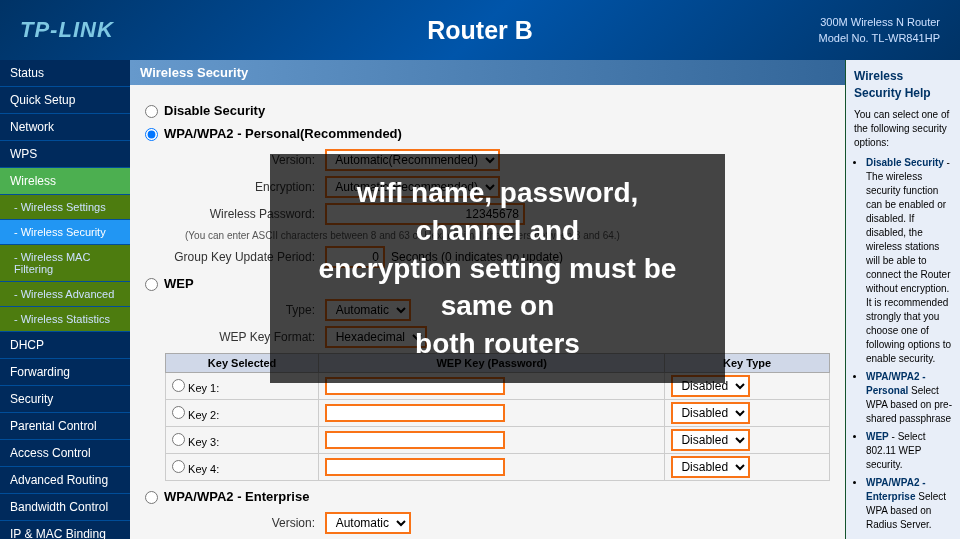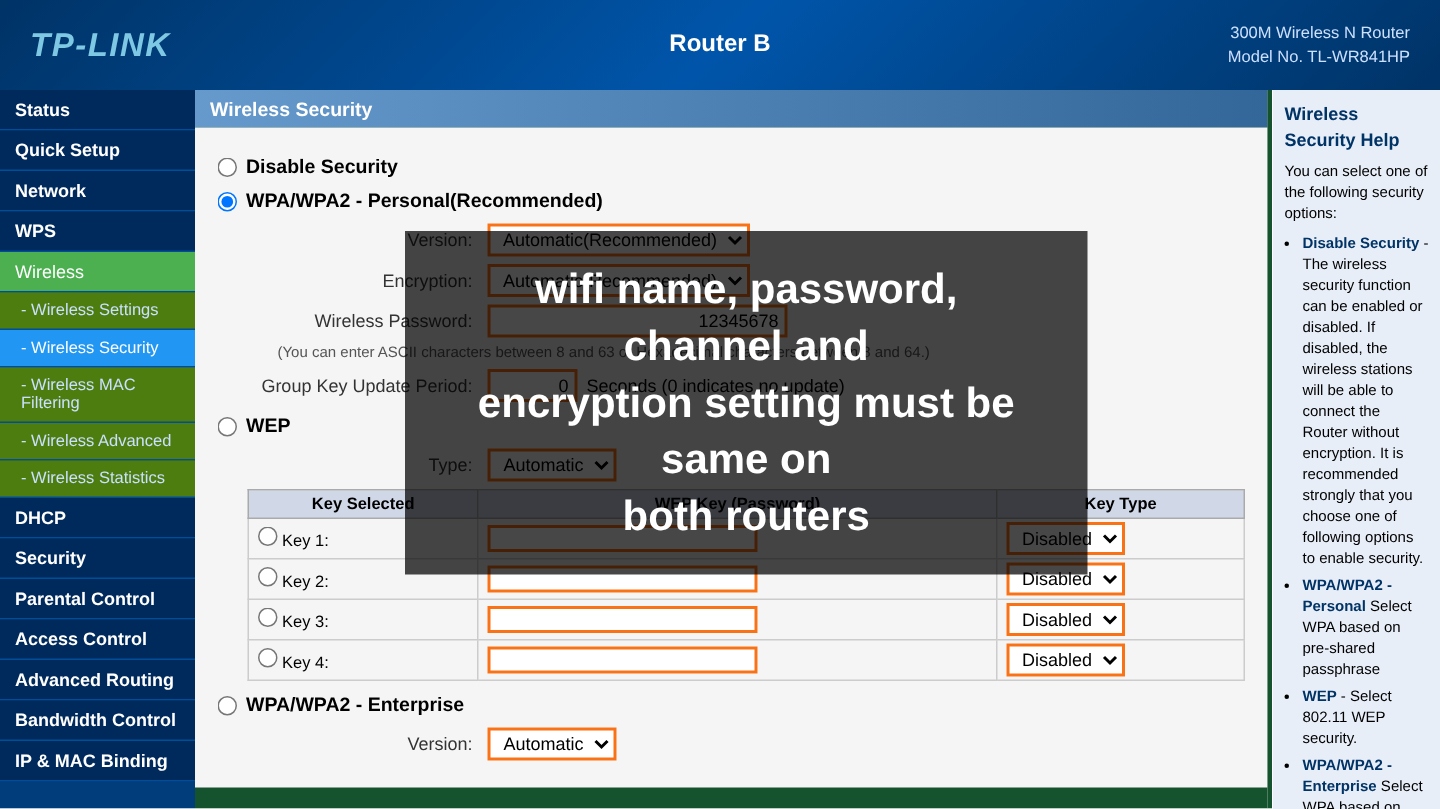--- a/index.html
+++ b/index.html
@@ -18,21 +18,21 @@
     #logo {
       color: #fff;
       font-size: 22px;
       font-weight: bold;
       font-style: italic;
       letter-spacing: 1px;
     }
     #logo span { color: #7ec8e3; }
     #header-title {
       color: #fff;
-      font-size: 16px;
+      font-size: 25px;
       font-weight: bold;
       position: absolute;
       left: 50%;
       transform: translateX(-50%);
     }
     #header-model {
       color: #cce0ff;
       text-align: right;
       font-size: 11px;
       line-height: 1.5;
@@ -55,21 +55,21 @@
     .sidebar-item {
       padding: 6px 10px;
       font-size: 12px;
       cursor: pointer;
       border-bottom: 1px solid #004d99;
       color: #cce0ff;
     }
     .sidebar-item.active { background: #4caf50; color: #fff; }
     .sidebar-item.sub { padding-left: 14px; font-size: 11px; background: #4d7c0f; }
     .sidebar-item.sub-active { background: #2196f3; color: #fff; }
-    .sidebar-item.top { background: #002a5c; font-weight: bold; color: #fff; }
+    .sidebar-item.top { background: #002a5c; font-weight: normal; color: #fff; }
 
     
     #main {
       flex: 1;
       background: #14532d;
       overflow-y: auto;
       position: relative;
     }
 
     
@@ -131,21 +131,21 @@
     .hint-text { font-size: 10px; color: #555; margin-left: 20px; }
     .wep-key-table { width: 100%; border-collapse: collapse; margin-top: 4px; }
     .wep-key-table th { background: #d0d8e8; padding: 3px 8px; font-size: 11px; text-align: center; border: 1px solid #aaa; }
     .wep-key-table td { padding: 2px 6px; border: 1px solid #ccc; font-size: 11px; }
     .wep-key-table input[type=text] { width: 180px; height: 18px; }
 
     
     #right-panel {
       width: 115px;
       background: #e8eef8;
-      border-left: 3px solid #14532d;
+      border-left: 1px solid #14532d;
       padding: 8px 8px;
       overflow-y: auto;
       font-size: 10px;
       line-height: 1.4;
     }
     #right-panel h3 {
       font-size: 12px;
       color: #003366;
       margin-bottom: 6px;
       font-weight: bold;
@@ -202,20 +202,21 @@
       <div class="sidebar-item top">Quick Setup</div>
       <div class="sidebar-item top">Network</div>
       <div class="sidebar-item top">WPS</div>
       <div class="sidebar-item active">Wireless</div>
       <div class="sidebar-item sub">- Wireless Settings</div>
       <div class="sidebar-item sub sub-active">- Wireless Security</div>
       <div class="sidebar-item sub">- Wireless MAC Filtering</div>
       <div class="sidebar-item sub">- Wireless Advanced</div>
       <div class="sidebar-item sub">- Wireless Statistics</div>
       <div class="sidebar-item top">DHCP</div>
+      <div class="sidebar-item top">Forwarding</div>
       <div class="sidebar-item top">Security</div>
       <div class="sidebar-item top">Parental Control</div>
       <div class="sidebar-item top">Access Control</div>
       <div class="sidebar-item top">Advanced Routing</div>
       <div class="sidebar-item top">Bandwidth Control</div>
       <div class="sidebar-item top">IP &amp; MAC Binding</div>
     </div>
 
   <div id="main">
     <div class="section-title-bar">Wireless Security</div>
@@ -269,20 +270,28 @@
         <input type="radio" name="security" style="">
         <span class="option-label">WEP</span>
       </div>
 
       <div class="form-table">
         <div class="form-row">
           <div class="form-label">Type:</div>
           <div class="form-control">
             <select>
               <option>Automatic</option>
+            </select>
+          </div>
+        </div>
+        <div class="form-row">
+          <div class="form-label">WEP Key Format:</div>
+          <div class="form-control">
+            <select>
+              <option>Hexadecimal</option>
             </select>
           </div>
         </div>
 
         <table class="wep-key-table">
           <thead>
             <tr>
               <th>Key Selected</th>
               <th>WEP Key (Password)</th>
               <th>Key Type</th>

